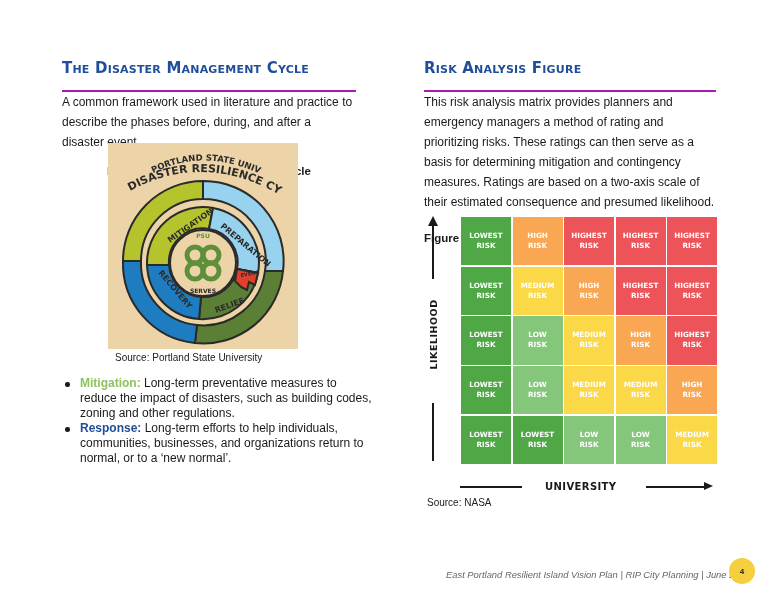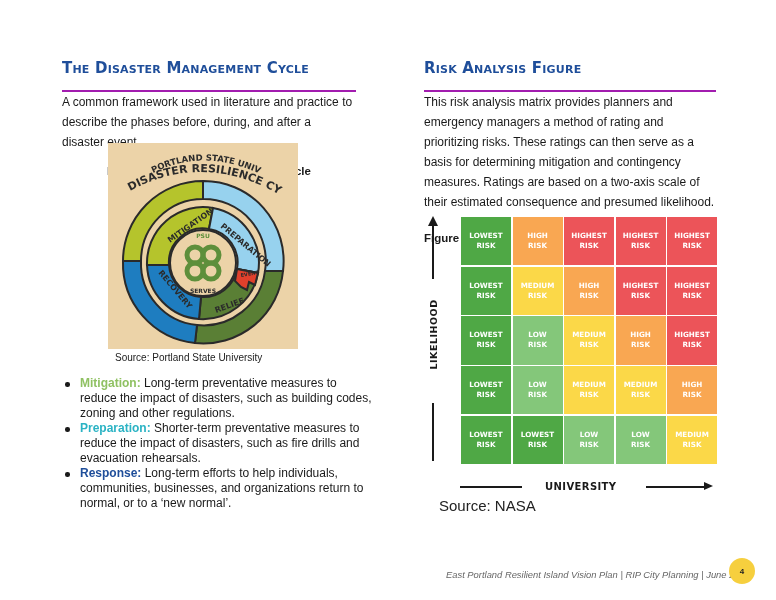--- a/index.html
+++ b/index.html
@@ -38,21 +38,21 @@
   .bullets li .dot { position: absolute; left: 3px; top: 6px; width: 4.5px; height: 4.5px; border-radius: 50%; background: #1a1a1a; }
   .bullets .term { font-weight: bold; }
 
   
   .matrix { position: absolute; left: 461px; top: 217px; width: 256px; height: 247px; display: grid; grid-template-columns: repeat(5, 1fr); grid-template-rows: repeat(5, 1fr); gap: 1.5px; background: #ffffff; }
   .cell { display: flex; align-items: center; justify-content: center; text-align: center; color: #ffffff; font-family: "DejaVu Sans", sans-serif; font-weight: bold; font-size: 7.2px; line-height: 10px; padding: 2px; white-space: pre-line; }
 
   .likelihood-label { position: absolute; left: 409px; top: 340px; width: 48px; transform: rotate(-90deg); transform-origin: center; font-family: "DejaVu Sans", sans-serif; font-weight: bold; font-size: 9.5px; letter-spacing: 0.5px; text-align: center; }
   .axis-line { position: absolute; background: #1a1a1a; }
   .consequence-label { position: absolute; left: 545px; top: 481px; font-family: "DejaVu Sans", sans-serif; font-weight: bold; font-size: 10px; letter-spacing: 0.4px; }
-  .source2 { position: absolute; left: 427px; top: 497px; font-size: 15px; color: #222; margin-left: 12px; }
+  .source2 { position: absolute; left: 427px; top: 497px; font-size: 10px; color: #222; }
 
   .footer { position: absolute; left: 446px; top: 569px; font-size: 9.4px; color: #666; font-style: italic; white-space: nowrap; }
   .page-badge { position: absolute; left: 729px; top: 558px; width: 26px; height: 26px; border-radius: 50%; background: #f6cf3e; color: #222; font-size: 8px; font-weight: bold; display: flex; align-items: center; justify-content: center; }
 </style>
 </head>
 <body>
 
 <div class="col-left">
   <h2 class="section-title">The Disaster Management Cycle</h2>
   <p class="intro">A common framework used in literature and practice to describe the phases before, during, and after a disaster event.</p>
@@ -96,21 +96,20 @@
     <text x="112" y="84" transform="rotate(40 112 84)" font-family="DejaVu Sans, sans-serif" font-size="8" font-weight="bold" fill="#2b2b2b">PREPARATION</text>
     <text x="108" y="170" transform="rotate(-20 108 170)" font-family="DejaVu Sans, sans-serif" font-size="8" font-weight="bold" fill="#2b2b2b">RELIEF</text>
     <text x="50" y="130" transform="rotate(50 50 130)" font-family="DejaVu Sans, sans-serif" font-size="8" font-weight="bold" fill="#2b2b2b">RECOVERY</text>
     <text x="133" y="134" transform="rotate(-10 133 134)" font-family="DejaVu Sans, sans-serif" font-size="5" font-weight="bold" fill="#2b2b2b">EVENT</text>
   </svg>
 </div>
 <div class="source1">Source: Portland State University</div>
 
 <ul class="bullets">
   <li><span class="dot"></span><span class="term" style="color:#8fc162">Mitigation:</span><span> Long-term preventative measures to reduce the impact of disasters, such as building codes, zoning and other regulations.</span></li>
-  <li><span class="dot"></span><span class="term" style="color:#2bb3c4">Preparation:</span><span> Shorter-term preventative measures to reduce the impact of disasters, such as fire drills and evacuation rehearsals.</span></li>
   <li><span class="dot"></span><span class="term" style="color:#1f4e9a">Response:</span><span> Long-term efforts to help individuals, communities, businesses, and organizations return to normal, or to a ‘new normal’.</span></li>
 </ul>
 
 <div class="col-right">
   <h2 class="section-title">Risk Analysis Figure</h2>
   <p class="intro">This risk analysis matrix provides planners and emergency managers a method of rating and prioritizing risks. These ratings can then serve as a basis for determining mitigation and contingency measures. Ratings are based on a two-axis scale of their estimated consequence and presumed likelihood.</p>
   <div class="fig-caption left-align">Figure 2. Risk Analysis Matrix</div>
 </div>
 
 <div class="axis-line" style="left:432px; top:224px; width:1.6px; height:55px;"></div>

